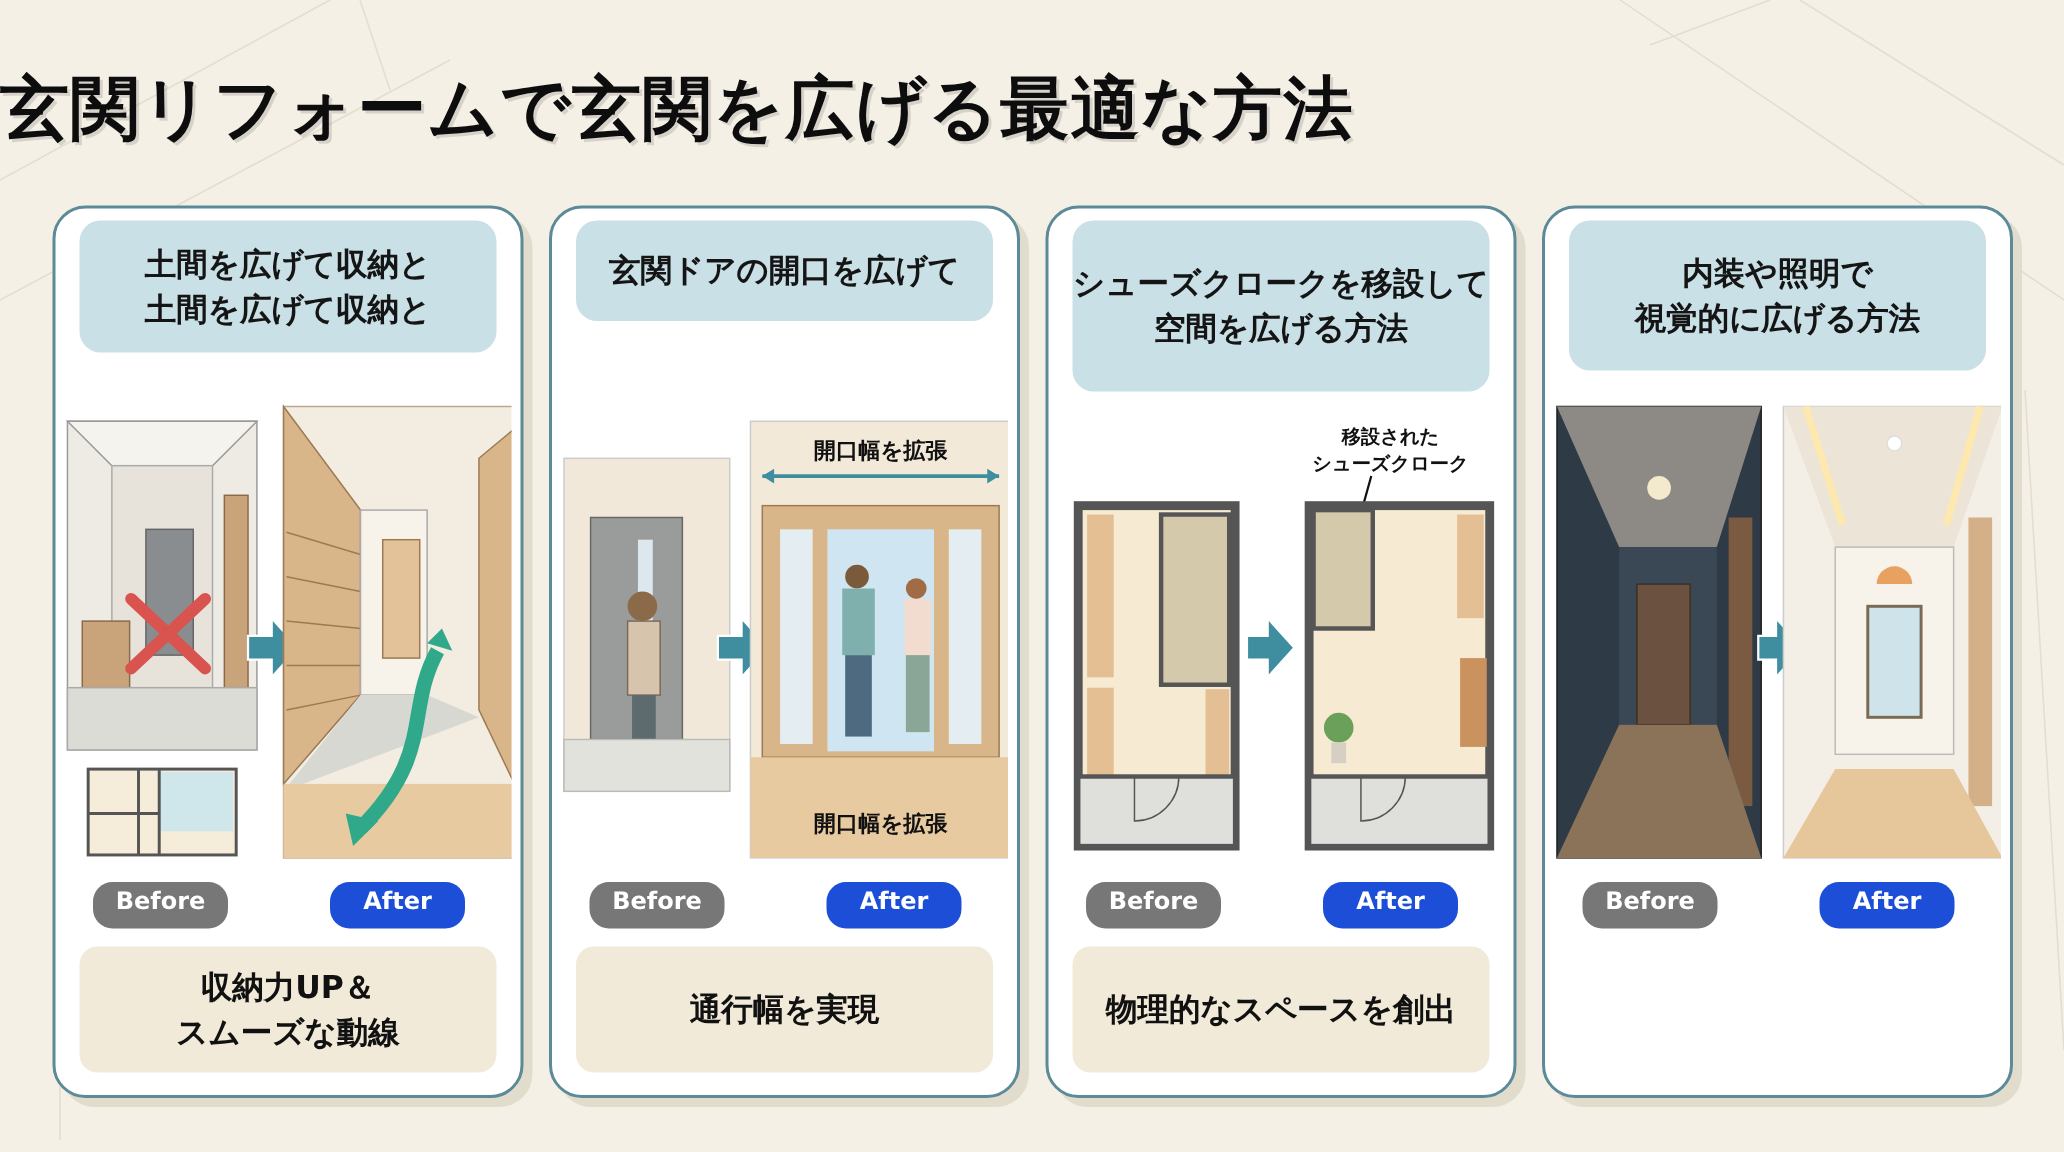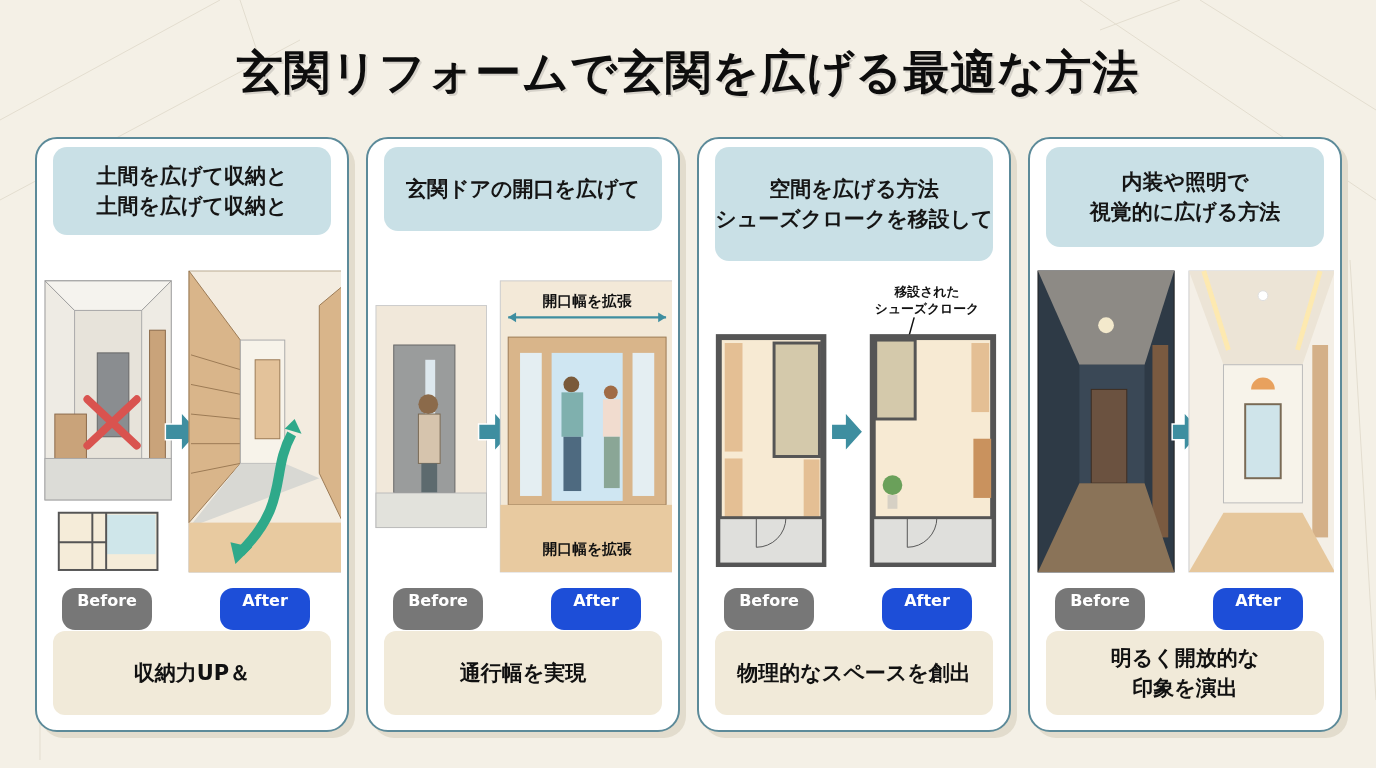--- a/index.html
+++ b/index.html
@@ -6,41 +6,41 @@
   html, body { width: 1376px; height: 768px; overflow: hidden; }
   body {
     background: #f4f0e6;
     font-family: "DejaVu Sans", "Liberation Sans", sans-serif;
     position: relative;
     color: #111;
   }
   .bg-lines { position: absolute; inset: 0; pointer-events: none; }
   .page-title {
     position: absolute; left: 0; top: 42px; width: 1376px;
-    text-align: center; font-size: 46px; font-weight: bold; letter-spacing: 1px;
+    font-size: 46px; font-weight: bold; letter-spacing: 1px;
     color: #0d0d0d;
     text-shadow: 2px 2px 0 rgba(0,0,0,0.12);
   }
   .card {
     position: absolute; top: 137px; width: 314px; height: 595px;
     background: #fff; border: 2.5px solid #5c8a99; border-radius: 22px;
     box-shadow: 6px 6px 0 #e2dccd;
   }
   .card-header {
     position: absolute; left: 16px; right: 16px; top: 8px;
     background: #c9e0e6; border-radius: 14px;
     display: flex; align-items: center; justify-content: center; text-align: center;
     font-size: 21px; font-weight: bold; line-height: 1.45; color: #151515;
     padding: 16px 8px;
   }
   .card-header span { display: block; white-space: nowrap; }
   .visual { position: absolute; left: 6px; right: 6px; top: 125px; height: 310px; }
   .visual svg { width: 100%; height: 100%; }
   .pill {
-    position: absolute; top: 449px; height: 42px; width: 90px; border-radius: 13px;
+    position: absolute; top: 449px; height: 31px; width: 90px; border-radius: 13px;
     color: #fff; font-weight: bold; font-size: 16px; text-align: center; line-height: 26px;
   }
   .pill.before { background: #777; left: 25px; }
   .pill.after { background: #1d4ed8; left: 183px; }
   .result {
     position: absolute; left: 16px; right: 16px; top: 492px; height: 84px;
     background: #f1ead9; border-radius: 12px;
     display: flex; flex-direction: column; align-items: center; justify-content: center;
     font-size: 21px; font-weight: bold; line-height: 1.45; text-align: center; color: #111;
   }
@@ -114,25 +114,26 @@
         <path d="M252,170 C 230,210 250,240 200,290" stroke="#2fa98a" stroke-width="10" fill="none"></path>
         <polygon points="190,280 212,285 195,302" fill="#2fa98a"></polygon>
         <polygon points="245,165 262,170 255,155" fill="#2fa98a"></polygon>
       </g>
     </svg>
   </div>
   <div class="pill before">Before</div>
   <div class="pill after">After</div>
   <div class="result">
     <span>収納力UP＆</span>
+    <span>スムーズな動線</span>
   </div>
 </div>
 
 <div class="card" style="left:366px">
-  <div class="card-header" style="height:84px; top:8px">
+  <div class="card-header" style="height:67px; top:8px">
     <div>
       <span>玄関ドアの開口を広げて</span>
     </div>
   </div>
   <div class="visual">
     <svg viewBox="0 0 302 310">
       <g>
         <rect x="2" y="40" width="112" height="225" fill="#f1e8da" stroke="#ccc"></rect>
         <rect x="20" y="80" width="62" height="150" fill="#9a9c9c" stroke="#666"></rect>
         <rect x="52" y="95" width="10" height="60" fill="#dde8ee"></rect>
@@ -166,22 +167,22 @@
   <div class="pill before">Before</div>
   <div class="pill after">After</div>
   <div class="result">
     <span>通行幅を実現</span>
   </div>
 </div>
 
 <div class="card" style="left:697px">
   <div class="card-header" style="height:114px; top:8px">
     <div>
+      <span>シューズクロークを移設して</span>
       <span>空間を広げる方法</span>
-      <span>シューズクロークを移設して</span>
     </div>
   </div>
   <div class="visual">
     <svg viewBox="0 0 302 310">
       <g>
         <rect x="14" y="72" width="106" height="230" fill="#f7ead3" stroke="#555" stroke-width="6"></rect>
         <rect x="20" y="78" width="18" height="110" fill="#e4bf94"></rect>
         <rect x="20" y="195" width="18" height="60" fill="#e4bf94"></rect>
         <rect x="70" y="78" width="46" height="115" fill="#d4c9ab" stroke="#555" stroke-width="3"></rect>
         <rect x="100" y="196" width="16" height="58" fill="#e4bf94"></rect>
@@ -239,17 +240,13 @@
         <path d="M218,125 A12,12 0 0 1 242,125 Z" fill="#e8a15e"></path>
         <rect x="212" y="140" width="36" height="75" fill="#cfe4ea" stroke="#7a6a55" stroke-width="2"></rect>
         <rect x="280" y="80" width="16" height="195" fill="#d4b088"></rect>
         <polygon points="190,250 270,250 303,310 155,310" fill="#e6c79c"></polygon>
         <circle cx="230" cy="30" r="5" fill="#fff" stroke="#ddd"></circle>
       </g>
     </svg>
   </div>
   <div class="pill before">Before</div>
   <div class="pill after">After</div>
-  <div class="result">
-    <span>明るく開放的な</span>
-    <span>印象を演出</span>
-  </div>
 </div>
 
 </body></html>

